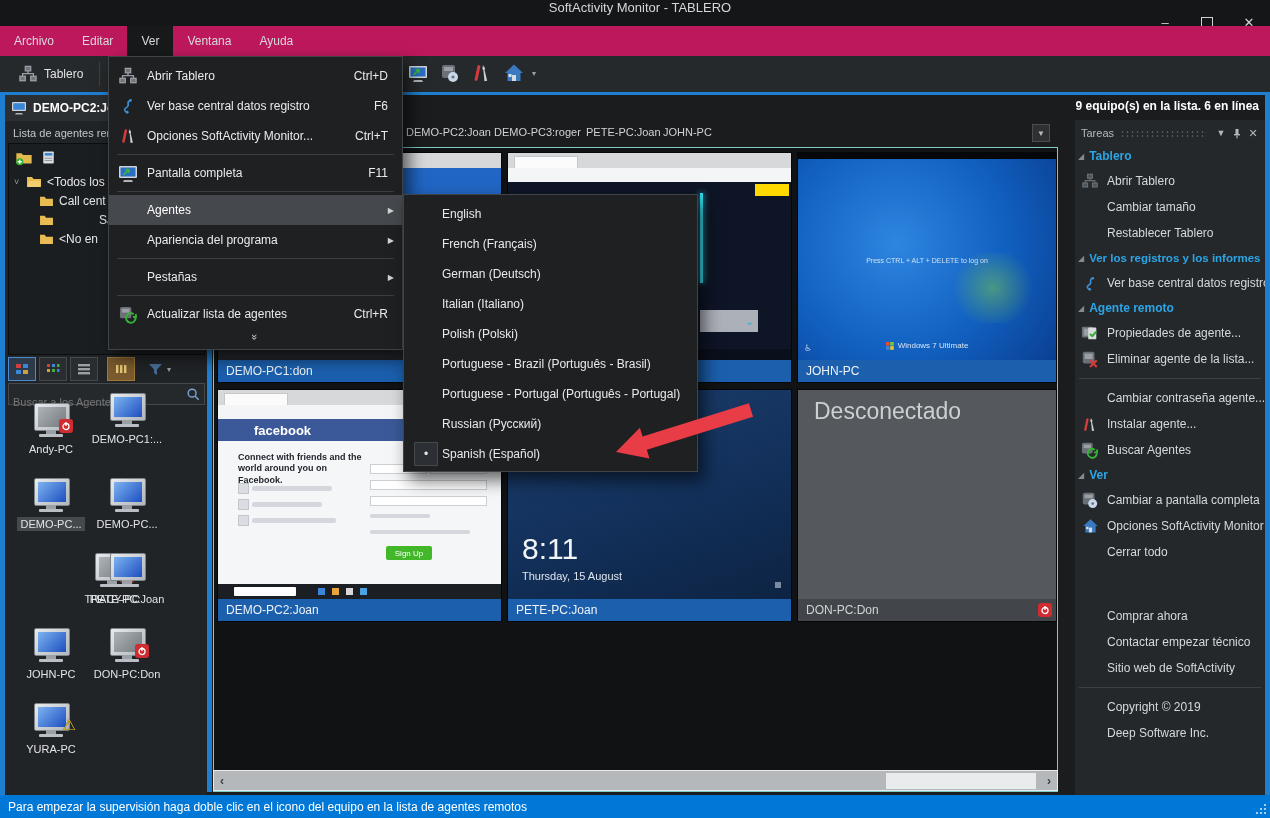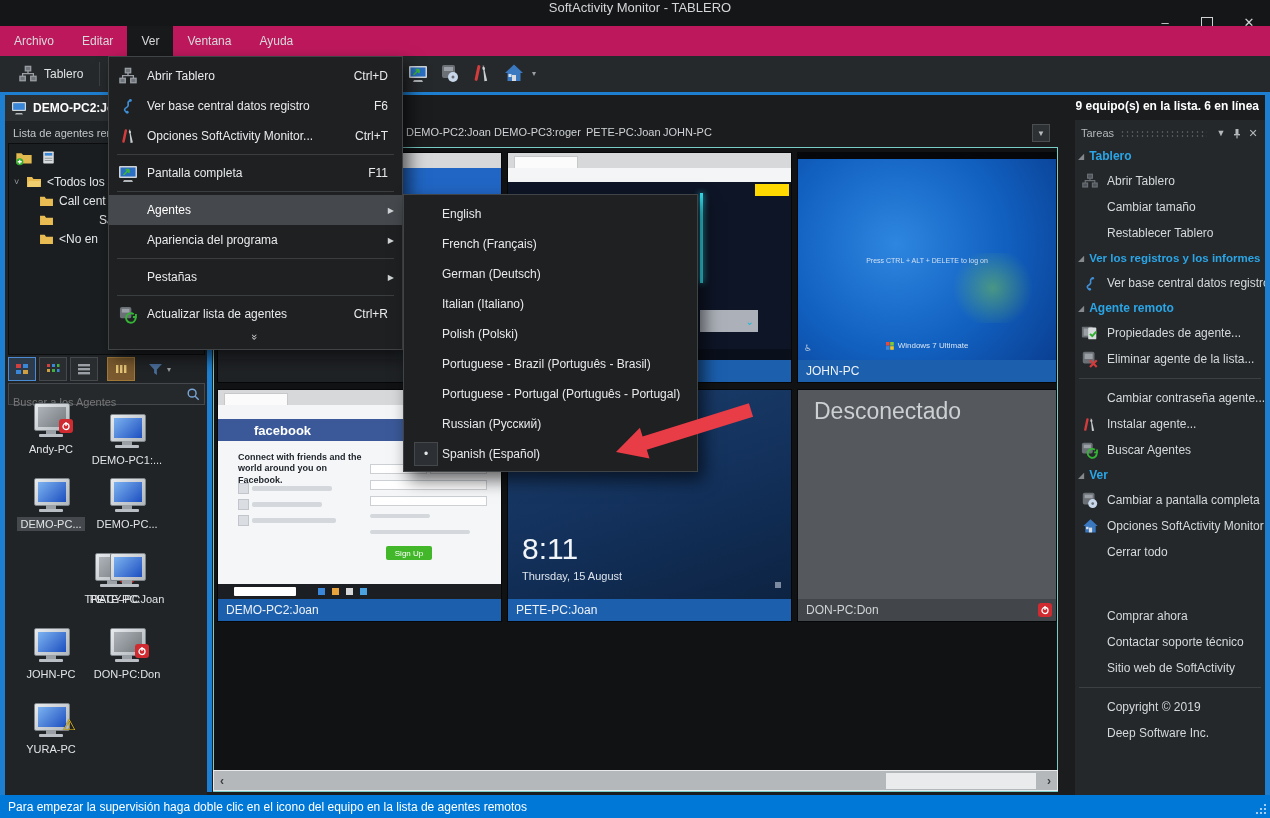--- a/index.html
+++ b/index.html
@@ -307,21 +307,21 @@
           <span class="bse"></span>
         <span class="badge-power">
             <svg width="10" height="10" viewBox="0 0 10 10">
               <circle cx="5" cy="5.5" r="3" fill="none" stroke="#fff" stroke-width="1.3"></circle>
               <path d="M5 1v4" stroke="#fff" stroke-width="1.3"></path>
             </svg>
           </span>
         </div>
       <span class="nm">Andy-PC</span>
     </div>
-    <div class="agent" style="left:76px;top:319px;">
+    <div class="agent" style="left:76px;top:298px;">
       <div class="pc">
           <span class="scr">
             <i></i>
           </span>
           <span class="std"></span>
           <span class="bse"></span>
         </div>
       <span class="nm">DEMO-PC1:...</span>
     </div>
     <div class="agent selected" style="left:0;top:383px;">
@@ -418,20 +418,23 @@
   </div>
 
   <div class="r content"></div>
 
   <div class="thumb" style="left:217px;top:152px;width:285px;height:231px;">
     <div class="chrome1"></div>
     <div style="position:absolute;left:0;top:15px;right:0;height:30px;background:#2166c4;"></div>
     <div style="position:absolute;left:0;top:45px;right:0;height:6px;background:#e8eaec;"></div>
     <div style="position:absolute;left:0;top:51px;right:0;height:139px;background:#15181c;"></div>
     <div class="taskbar" style="bottom:23px;top:auto;background:#23272b;"></div>
+    <div class="tlabel">
+        <span>DEMO-PC1:don</span>
+      </div>
   </div>
 
   <div class="thumb" style="left:507px;top:152px;width:285px;height:231px;">
     <div class="chrome1">
         <span class="btab"></span>
       </div>
     <div class="chrome2">
         <span class="urlbar"></span>
       </div>
     <div style="position:absolute;left:0;top:29px;right:0;height:179px;background:#0e1526;"></div>
@@ -668,21 +671,21 @@
         </div>
       <div class="trow noicon">
           <span>Cerrar todo</span>
         </div>
 
       <div style="height:38px;"></div>
       <div class="trow noicon">
           <span>Comprar ahora</span>
         </div>
       <div class="trow noicon">
-          <span>Contactar soporte técnico</span>
+          <span>Contactar empezar técnico</span>
         </div>
       <div class="trow noicon">
           <span>Sitio web de SoftActivity</span>
         </div>
       <div class="tsep"></div>
       <div class="trow noicon">
           <span>Copyright © 2019</span>
         </div>
       <div class="trow noicon">
           <span>Deep Software Inc.</span>

